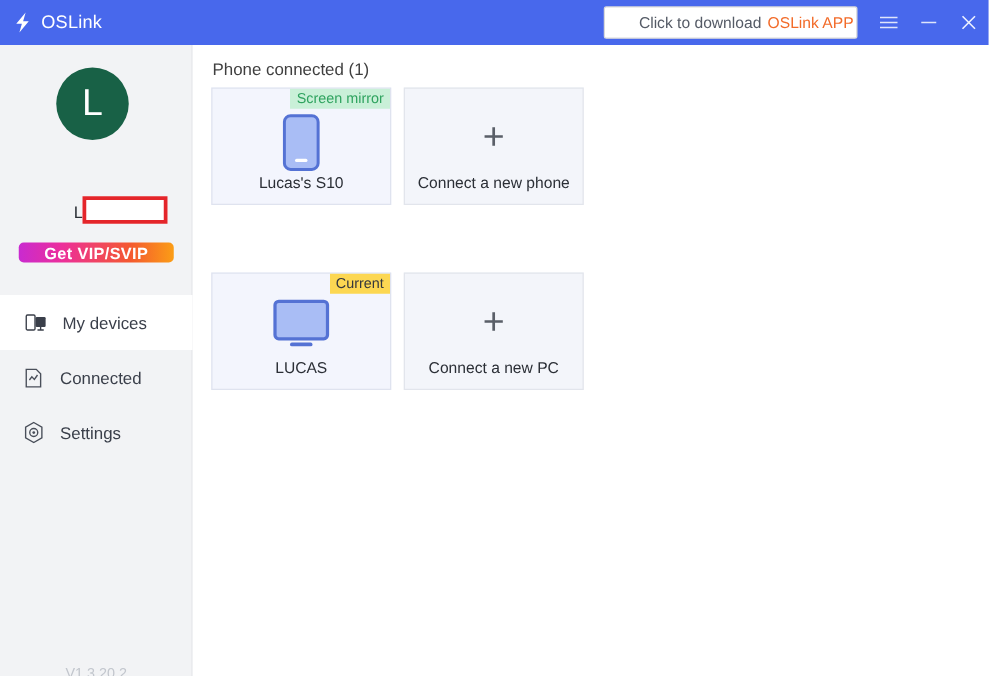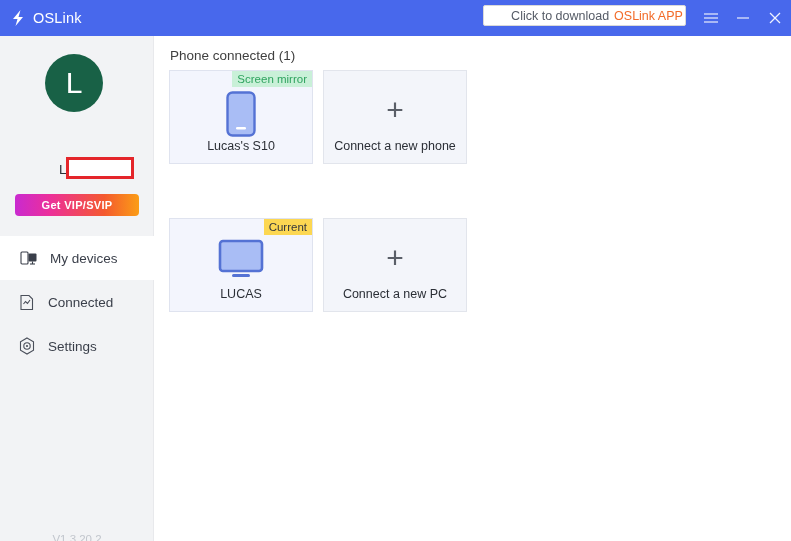--- a/index.html
+++ b/index.html
@@ -39,21 +39,21 @@
     display: block;
   }
   .brand-name {
     color: #ffffff;
     font-size: 14.5px;
     letter-spacing: .2px;
   }
   .download-btn {
     position: absolute;
     left: 483px; top: 5px;
-    width: 203px; height: 21px;
+    width: 203px; height: 26px;
     background: #ffffff;
     border: 1px solid #d9d9d9;
     border-radius: 2px;
     display: flex;
     align-items: center;
     justify-content: center;
     gap: 5px;
     cursor: pointer;
     padding-left: 25px;
   }
@@ -114,25 +114,25 @@
   .redaction-box {
     position: absolute;
     left: 66px; top: 121px;
     width: 68px; height: 22px;
     background: #ffffff;
     border: 3px solid #e4252a;
   }
   .vip-btn {
     position: absolute;
     left: 15px; top: 158px;
-    width: 124px; height: 22px;
+    width: 124px; height: 16px;
     border-radius: 4px;
     background: linear-gradient(90deg, #c92ad0 0%, #ec2f9a 28%, #f4592f 72%, #fb9d16 100%);
     color: #ffffff;
-    font-size: 11px;
+    font-size: 13px;
     font-weight: bold;
     display: flex;
     align-items: center;
     justify-content: center;
     letter-spacing: .3px;
     cursor: pointer;
   }
   .nav {
     position: absolute;
     left: 0; top: 200px;

